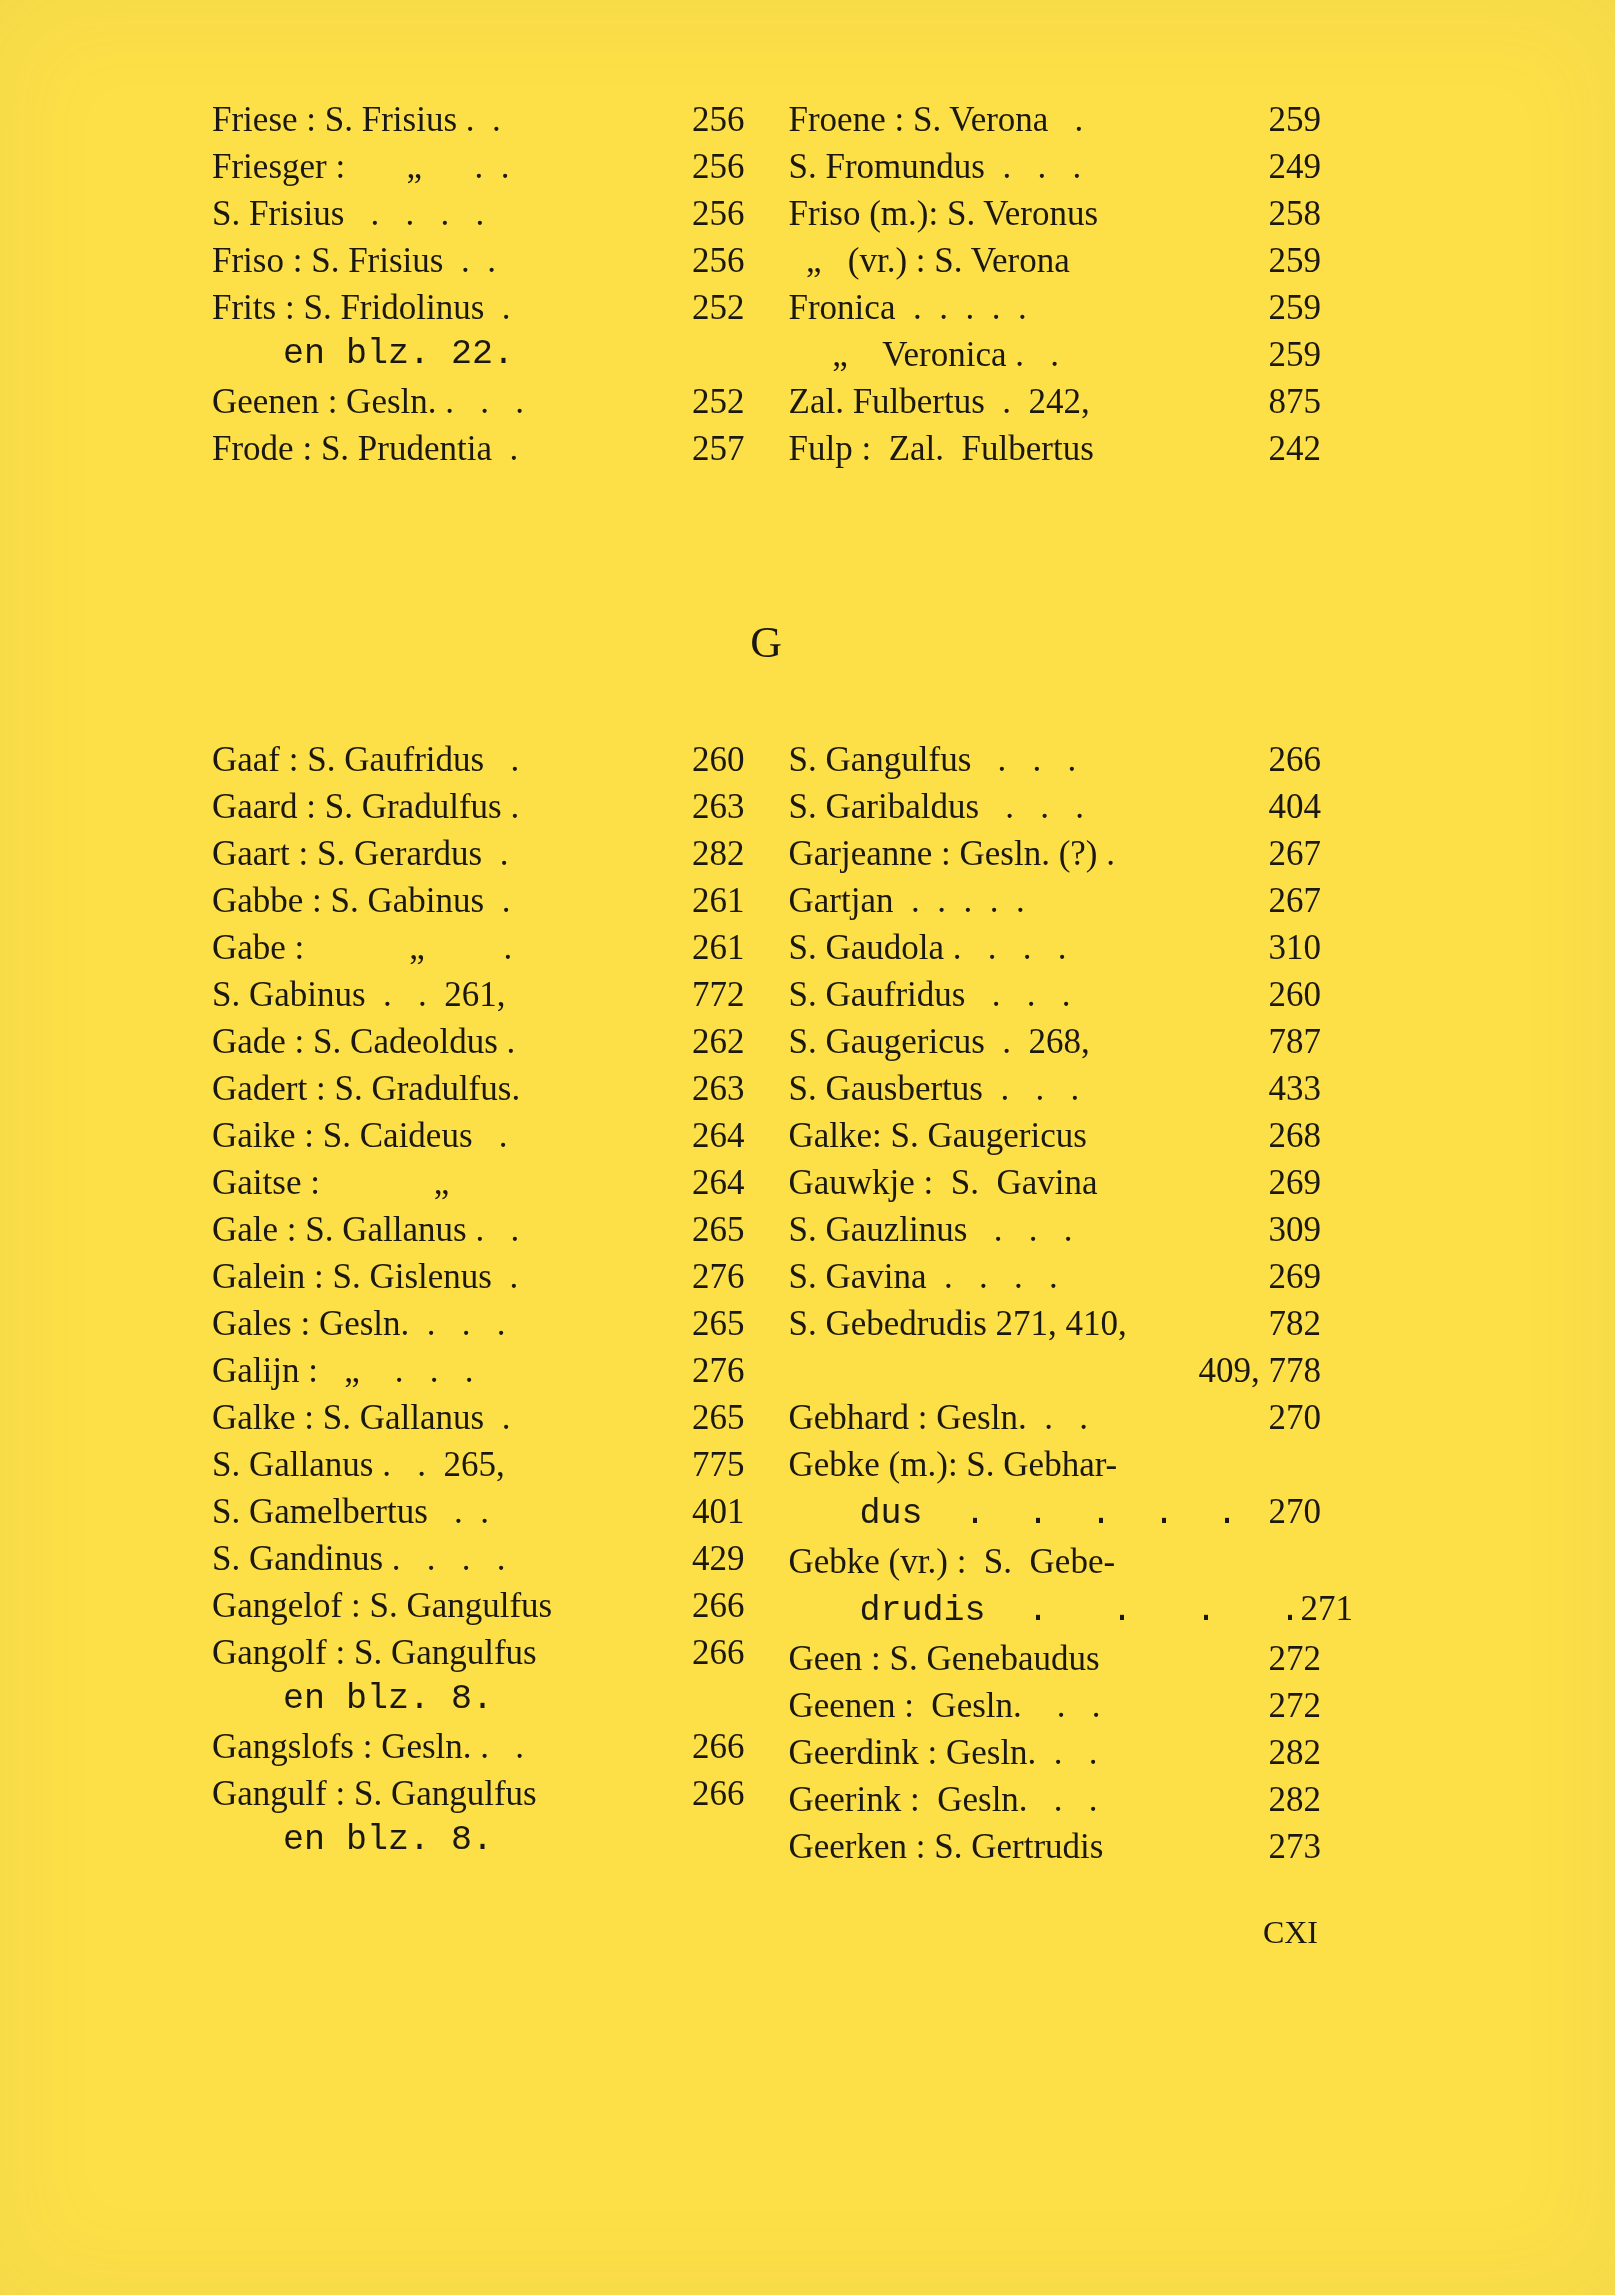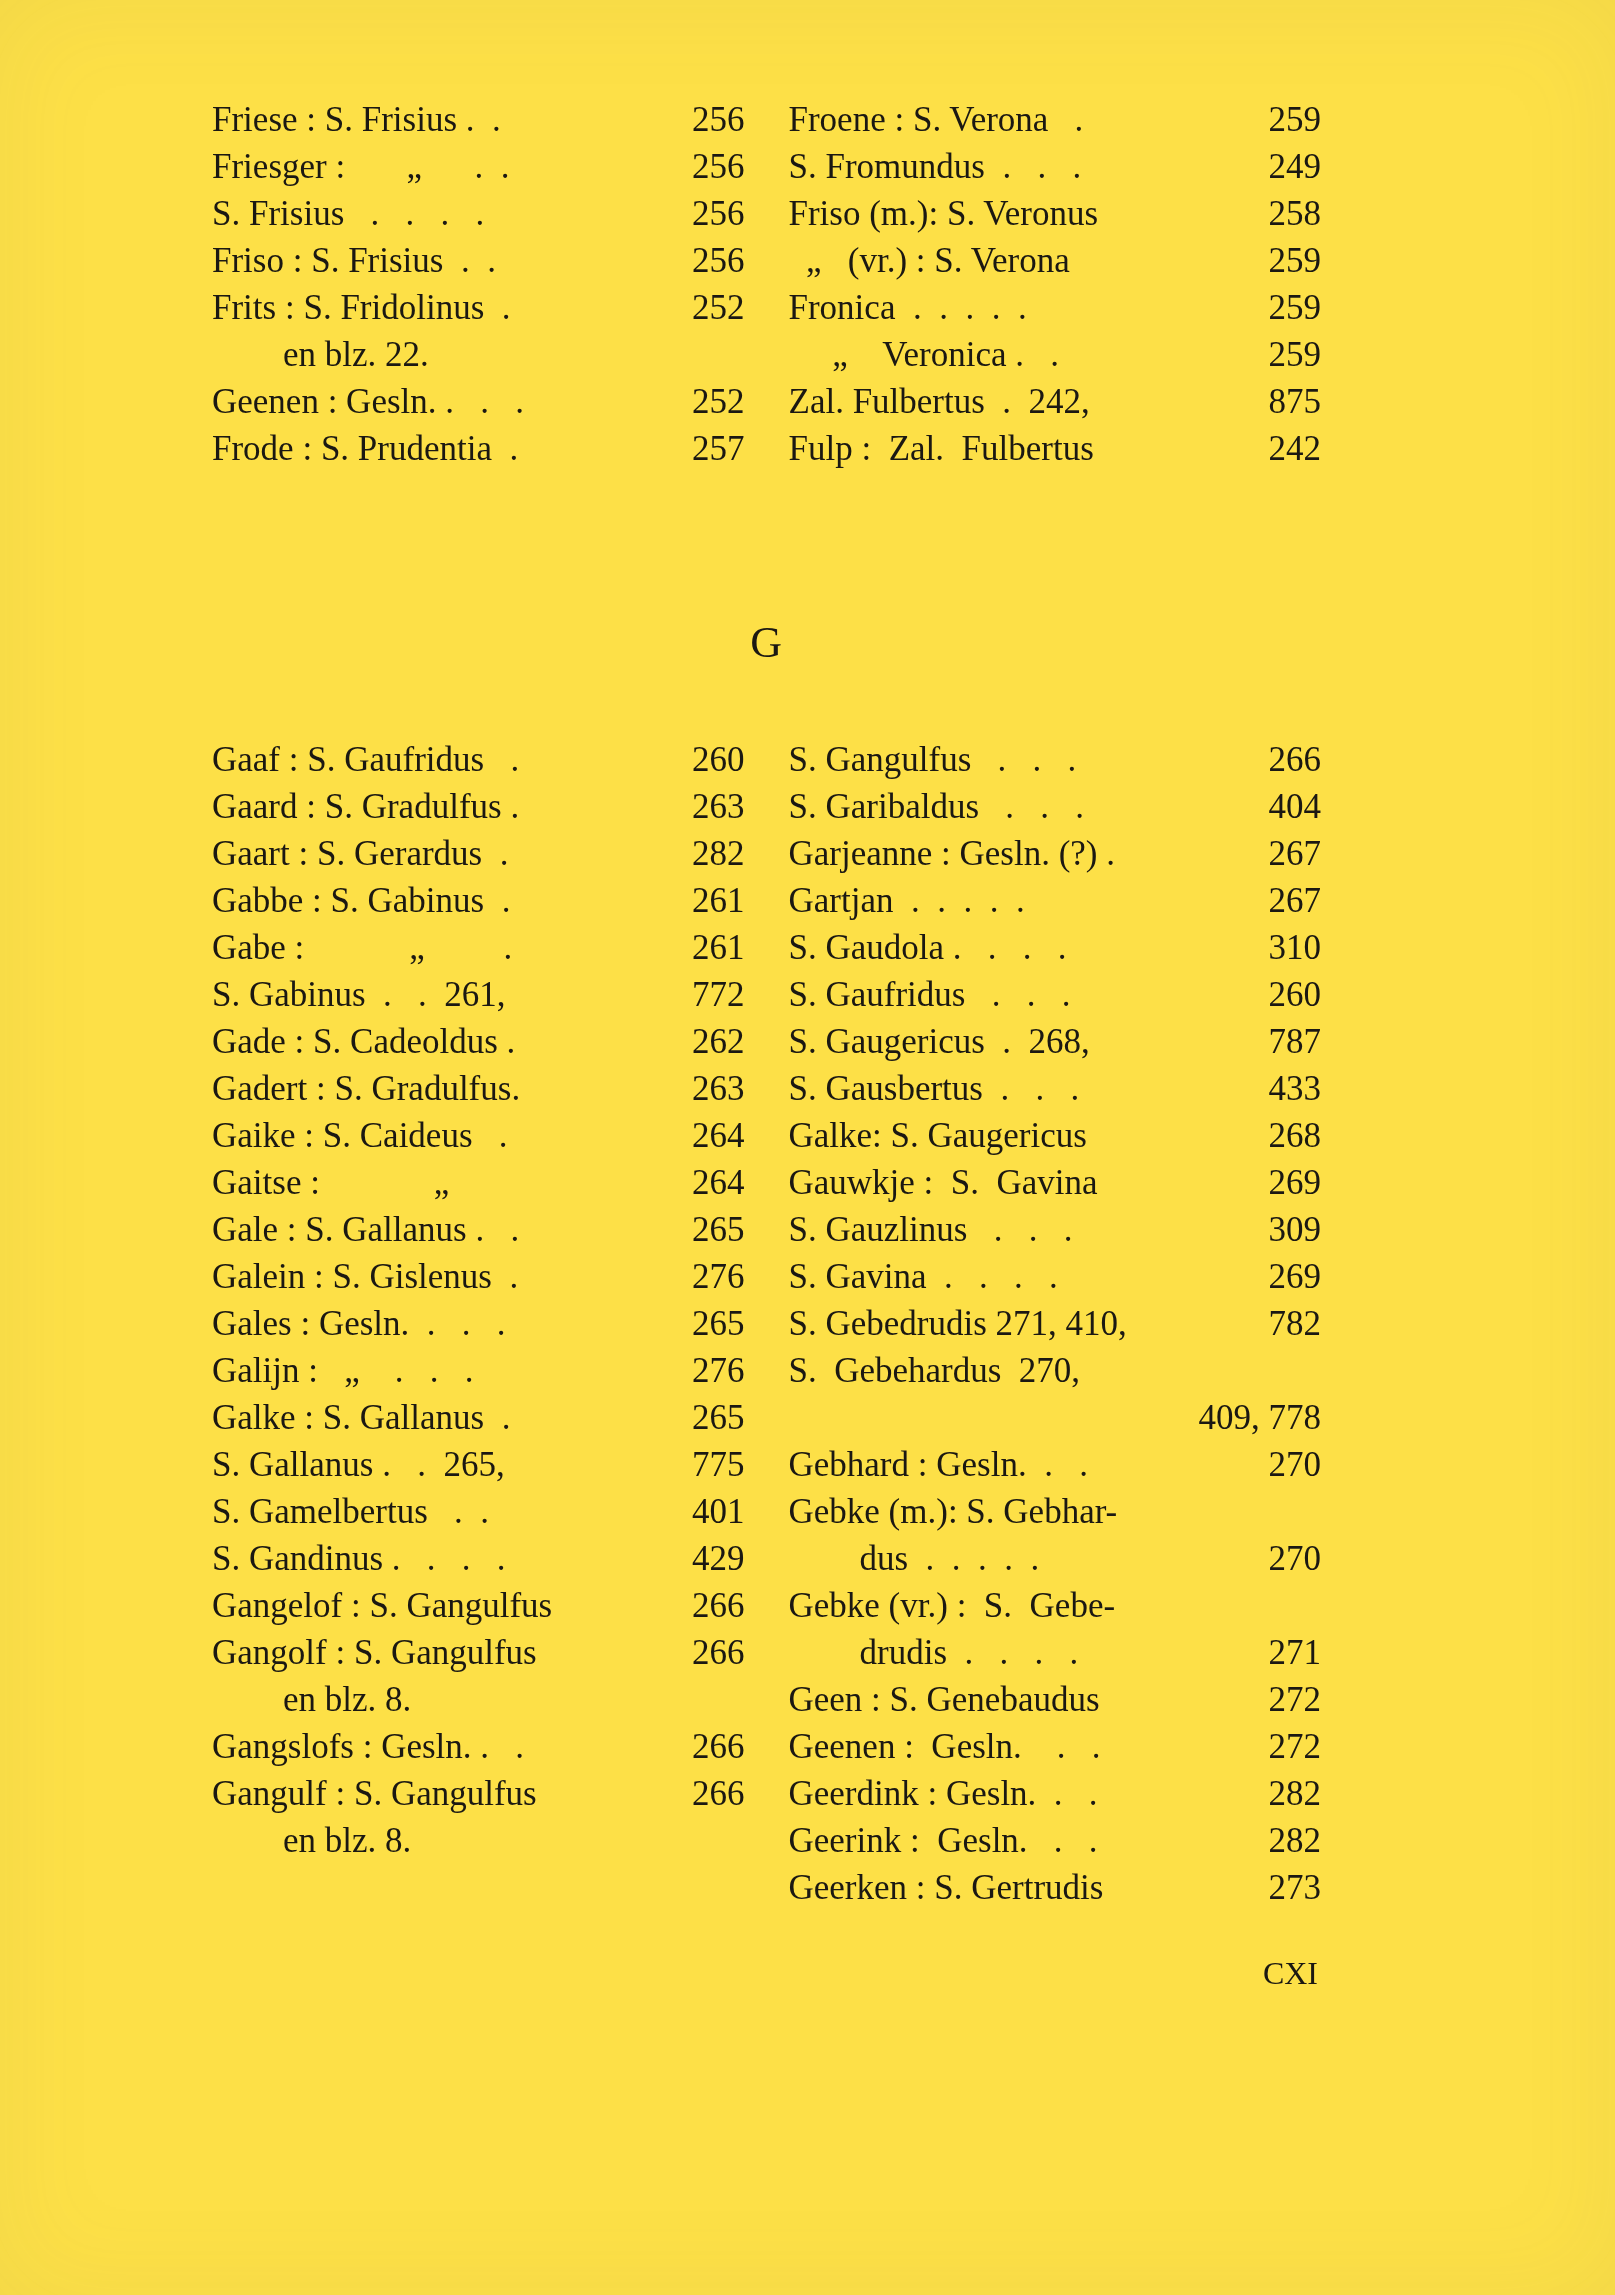--- a/index.html
+++ b/index.html
@@ -28,21 +28,21 @@
   .col { min-width: 0; }
   .row {
     display: flex;
     justify-content: space-between;
     align-items: baseline;
     font-size: 35px;
     line-height: 47px;
   }
   .row .l { white-space: pre; }
   .row .r { white-space: pre; text-align: right; }
-  .row.indent .l { padding-left: 71px; }
+  .row.indent .l { padding-left: 71px; font-family: Liberation Mono, monospace; }
   .g-header {
     text-align: center;
     font-size: 44px;
     line-height: 44px;
     margin-top: 149px;
     margin-bottom: 71px;
     letter-spacing: 0.8px;
   }
   .page-number {
     text-align: right;
@@ -277,24 +277,20 @@
           </div>
           <div class="row">
             <span class="l">S. Gavina  .   .   .   .</span>
             <span class="r">269</span>
           </div>
           <div class="row">
             <span class="l">S. Gebedrudis 271, 410,</span>
             <span class="r">782</span>
           </div>
           <div class="row">
-            <span class="l">S.  Gebehardus  270,</span>
-            <span class="r"></span>
-          </div>
-          <div class="row">
             <span class="l"></span>
             <span class="r">409, 778</span>
           </div>
           <div class="row">
             <span class="l">Gebhard : Gesln.  .   .</span>
             <span class="r">270</span>
           </div>
           <div class="row">
             <span class="l">Gebke (m.): S. Gebhar-</span>
             <span class="r"></span>

